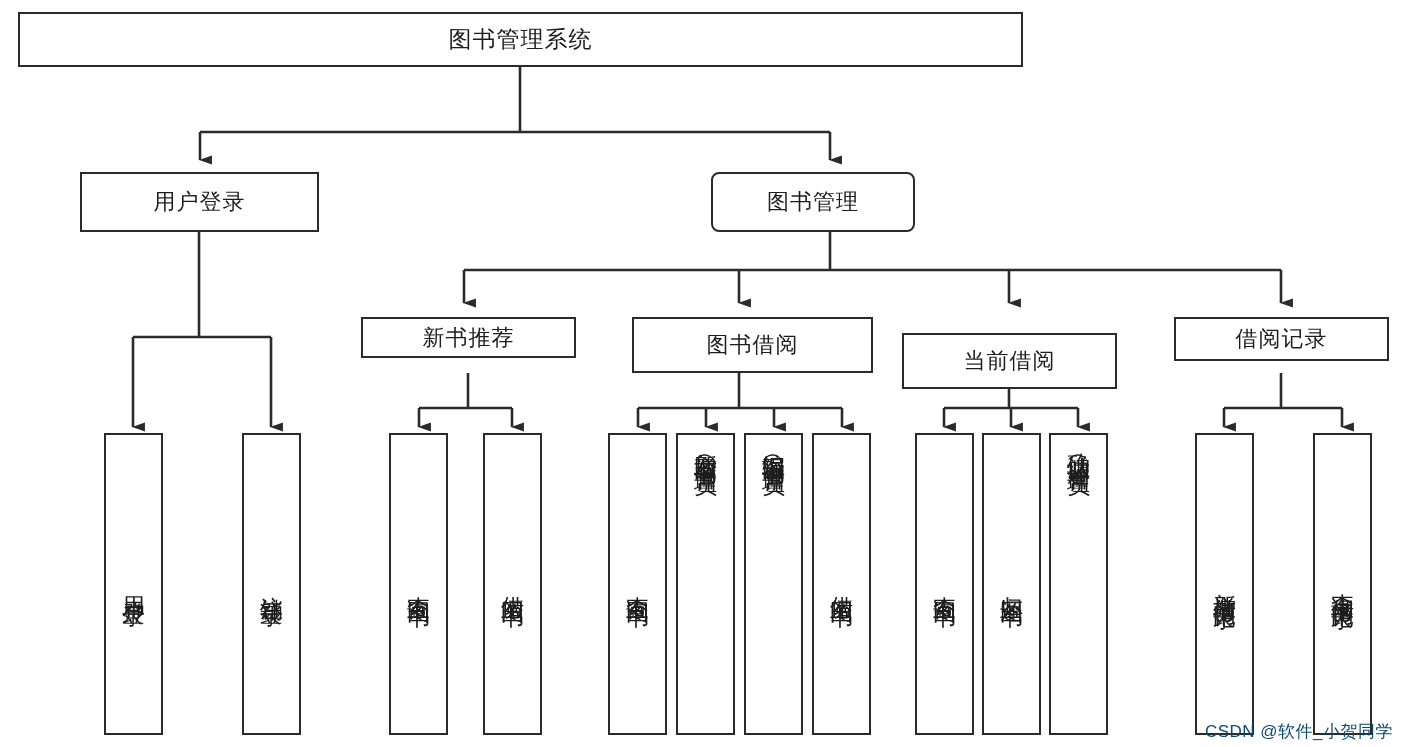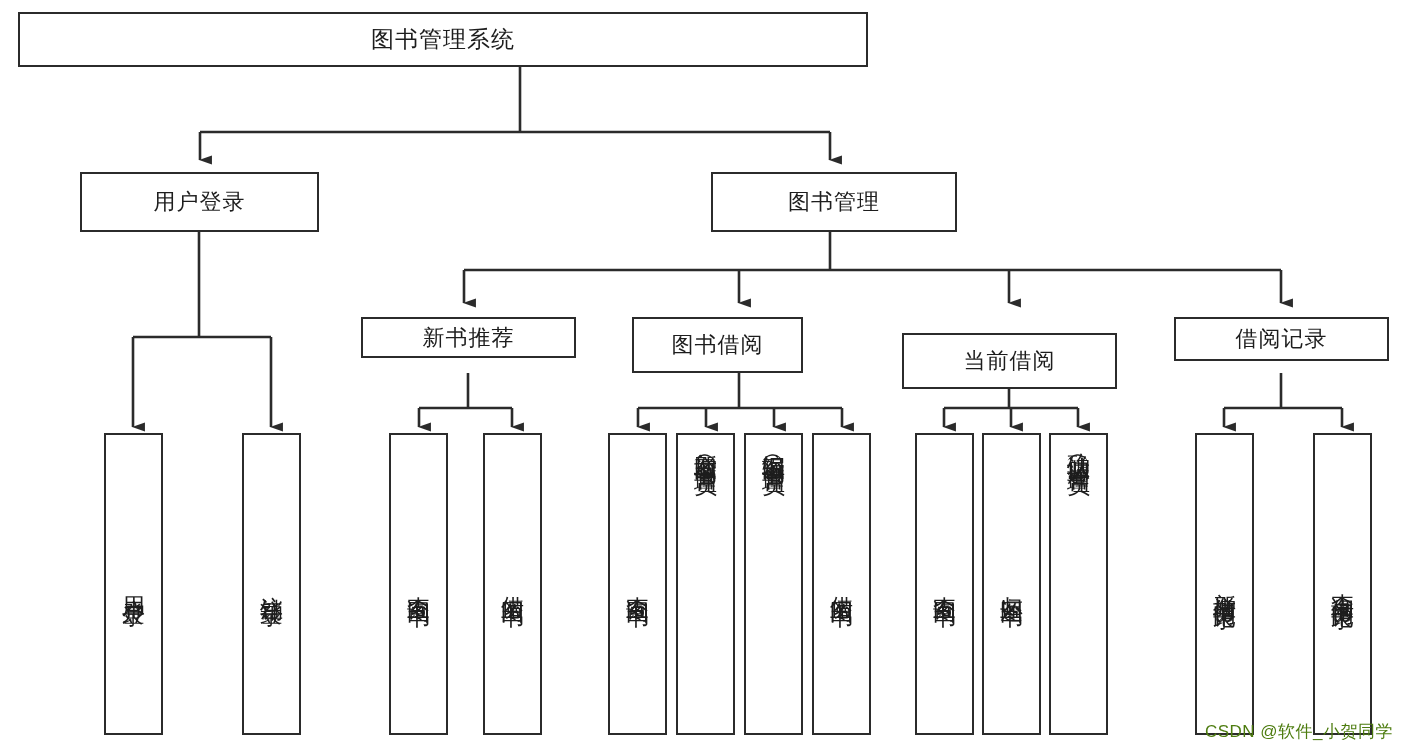--- a/index.html
+++ b/index.html
@@ -67,21 +67,21 @@
     white-space: nowrap;
   }
   .node.vert-center {
     align-items: center;
   }
   #watermark {
     position: absolute;
     right: 12px;
     bottom: 4px;
     font-size: 17px;
-    color: #4d7c0f;
+    color: #0c4a6e;
     letter-spacing: 0.5px;
     white-space: nowrap;
     user-select: none;
   }
 </style>
 </head>
 <body>
 
 <div id="diagram-root">
 
@@ -149,37 +149,37 @@
 
     <g stroke="#2b2b2b" stroke-width="2.6" fill="none">
 
       <path d="M 1281 373 L 1281 408"></path>
       <path d="M 1224 408 L 1342 408"></path>
       <path d="M 1224 408 L 1224 427" marker-end="url(#arrow)"></path>
       <path d="M 1342 408 L 1342 427" marker-end="url(#arrow)"></path>
     </g>
   </svg>
 
-  <div class="node horiz root" style="left:18px; top:12px; width:850px; height:55px;">
+  <div class="node horiz root" style="left:18px; top:12px; width:1005px; height:55px;">
     <span class="node-label">图书管理系统</span>
   </div>
 
   <div class="node horiz" style="left:80px; top:172px; width:239px; height:60px;">
     <span class="node-label">用户登录</span>
   </div>
 
-  <div class="node horiz" style="left:711px; top:172px; width:246px; height:60px;">
+  <div class="node horiz" style="left:711px; top:172px; width:204px; height:60px;border-radius:8px;">
     <span class="node-label">图书管理</span>
   </div>
 
   <div class="node horiz" style="left:361px; top:317px; width:215px; height:41px;">
     <span class="node-label">新书推荐</span>
   </div>
 
-  <div class="node horiz" style="left:632px; top:317px; width:171px; height:56px;">
+  <div class="node horiz" style="left:632px; top:317px; width:241px; height:56px;">
     <span class="node-label">图书借阅</span>
   </div>
 
   <div class="node horiz" style="left:902px; top:317px; width:215px; height:56px;margin-top:16px;">
     <span class="node-label">当前借阅</span>
   </div>
 
   <div class="node horiz" style="left:1174px; top:317px; width:215px; height:44px;">
     <span class="node-label">借阅记录</span>
   </div>

